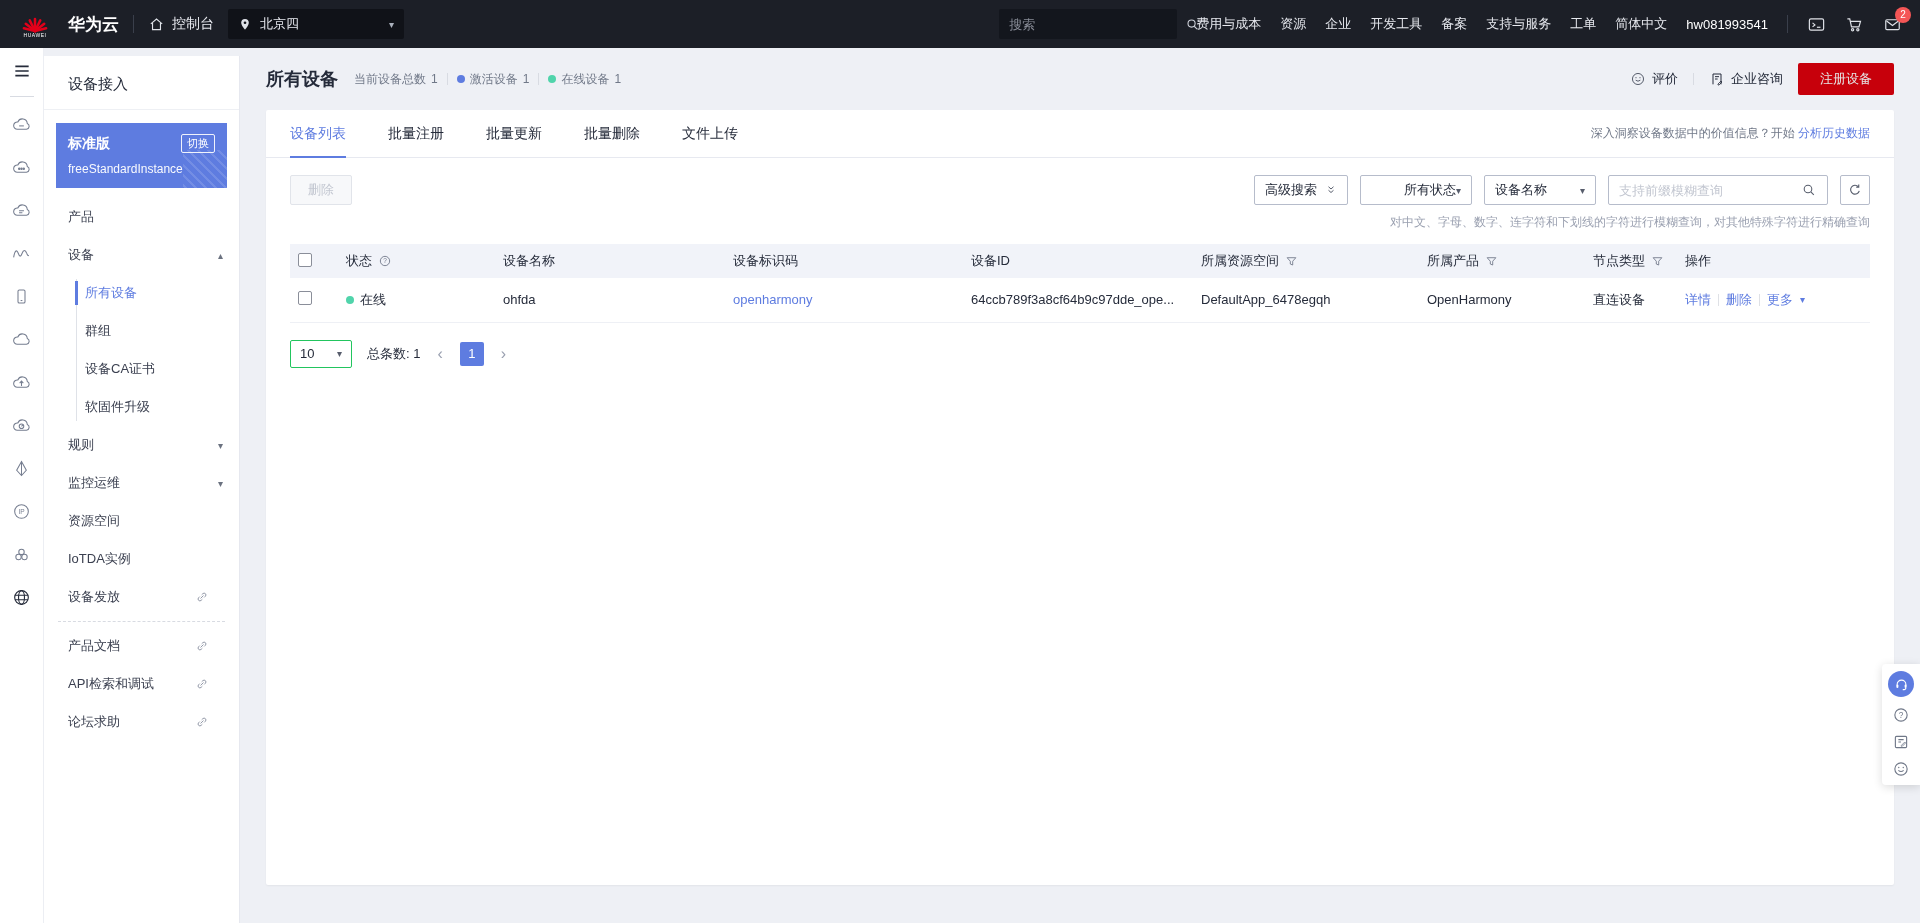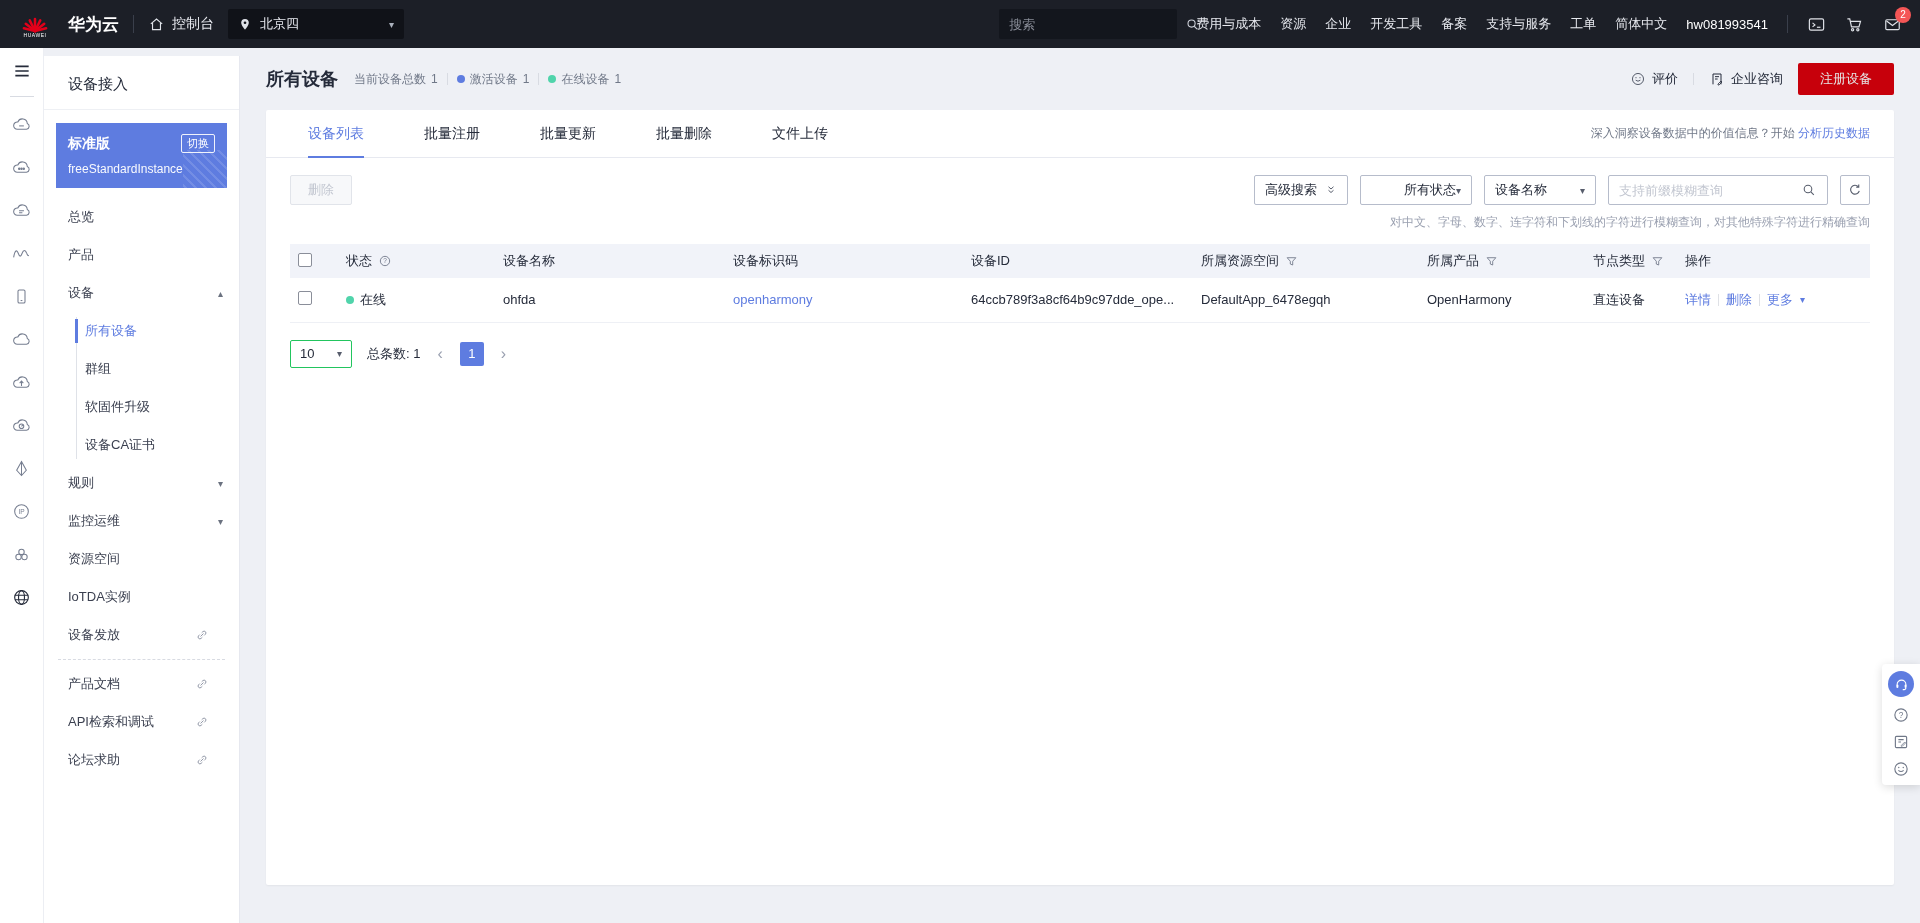--- a/index.html
+++ b/index.html
@@ -70,21 +70,21 @@
   .dot.blue { background:#5e7ce0; } .dot.green { background:#50d4ab; }
   .stat-sep { width:1px; height:12px; background:#d8dbe2; }
   .stat-item { display:flex; align-items:center; gap:5px; }
   .head-actions { margin-left:auto; display:flex; align-items:center; gap:15px; font-size:13px; color:#252b3a; }
   .head-link { display:flex; align-items:center; gap:6px; cursor:pointer; color:#252b3a; }
   .btn-register { height:32px; padding:0 22px; background:#c7000b; color:#e5e5e5; border:none;
     border-radius:2px; font-size:13px; font-family:inherit; cursor:pointer; }
 
   .card { margin:0 26px; background:#fff; border-radius:2px; height:775px; box-shadow:0 1px 2px rgba(0,0,0,.05); }
   .tabs-row { display:flex; align-items:center; height:48px; padding:0 24px; border-bottom:1px solid #e7e9f0; }
-  .tab { margin-right:42px; font-size:14px; color:#252b3a; height:100%; display:flex; align-items:center; position:relative; cursor:pointer;margin-left:18px; }
+  .tab { margin-right:42px; font-size:14px; color:#252b3a; height:100%; display:flex; align-items:center; position:relative; cursor:pointer; }
   .tab.active { color:#5e7ce0; }
   .tab.active::after { content:''; position:absolute; left:0; right:0; bottom:-1px; height:2px; background:#5e7ce0; }
   .insight { margin-left:auto; font-size:12px; color:#707888; }
   .insight a { color:#5e7ce0; text-decoration:none; cursor:pointer; }
 
   .toolbar { display:flex; align-items:flex-start; padding:17px 24px 0; }
   .btn-delete { height:30px; padding:0 17px; background:#f7f8fa; border:1px solid #e1e4ea;
     border-radius:2px; font-size:13px; color:#c3c7d1; font-family:inherit; }
   .tools { margin-left:auto; display:flex; gap:12px; }
   .ctrl { height:30px; border:1px solid #b6bccb; border-radius:2px; display:flex; align-items:center;
@@ -306,42 +306,39 @@
 
   <div class="sb-instance">
     <div class="sb-inst-row">
       <span class="sb-edition">标准版</span>
       <span class="sb-switch">切换</span>
     </div>
     <div class="sb-inst-name">freeStandardInstance</div>
   </div>
 
   <div class="sb-item">
-    <span>总览</span>
-  </div>
-  <div class="sb-item">
     <span>产品</span>
   </div>
   <div class="sb-item">
     <span>设备</span>
     <span class="caret">▴</span>
   </div>
 
   <div class="sb-subs">
     <div class="sb-sub active">
       <span>所有设备</span>
     </div>
     <div class="sb-sub">
       <span>群组</span>
     </div>
     <div class="sb-sub">
+      <span>设备CA证书</span>
+    </div>
+    <div class="sb-sub">
       <span>软固件升级</span>
-    </div>
-    <div class="sb-sub">
-      <span>设备CA证书</span>
     </div>
   </div>
 
   <div class="sb-item">
     <span>规则</span>
     <span class="caret">▾</span>
   </div>
   <div class="sb-item">
     <span>监控运维</span>
     <span class="caret">▾</span>

